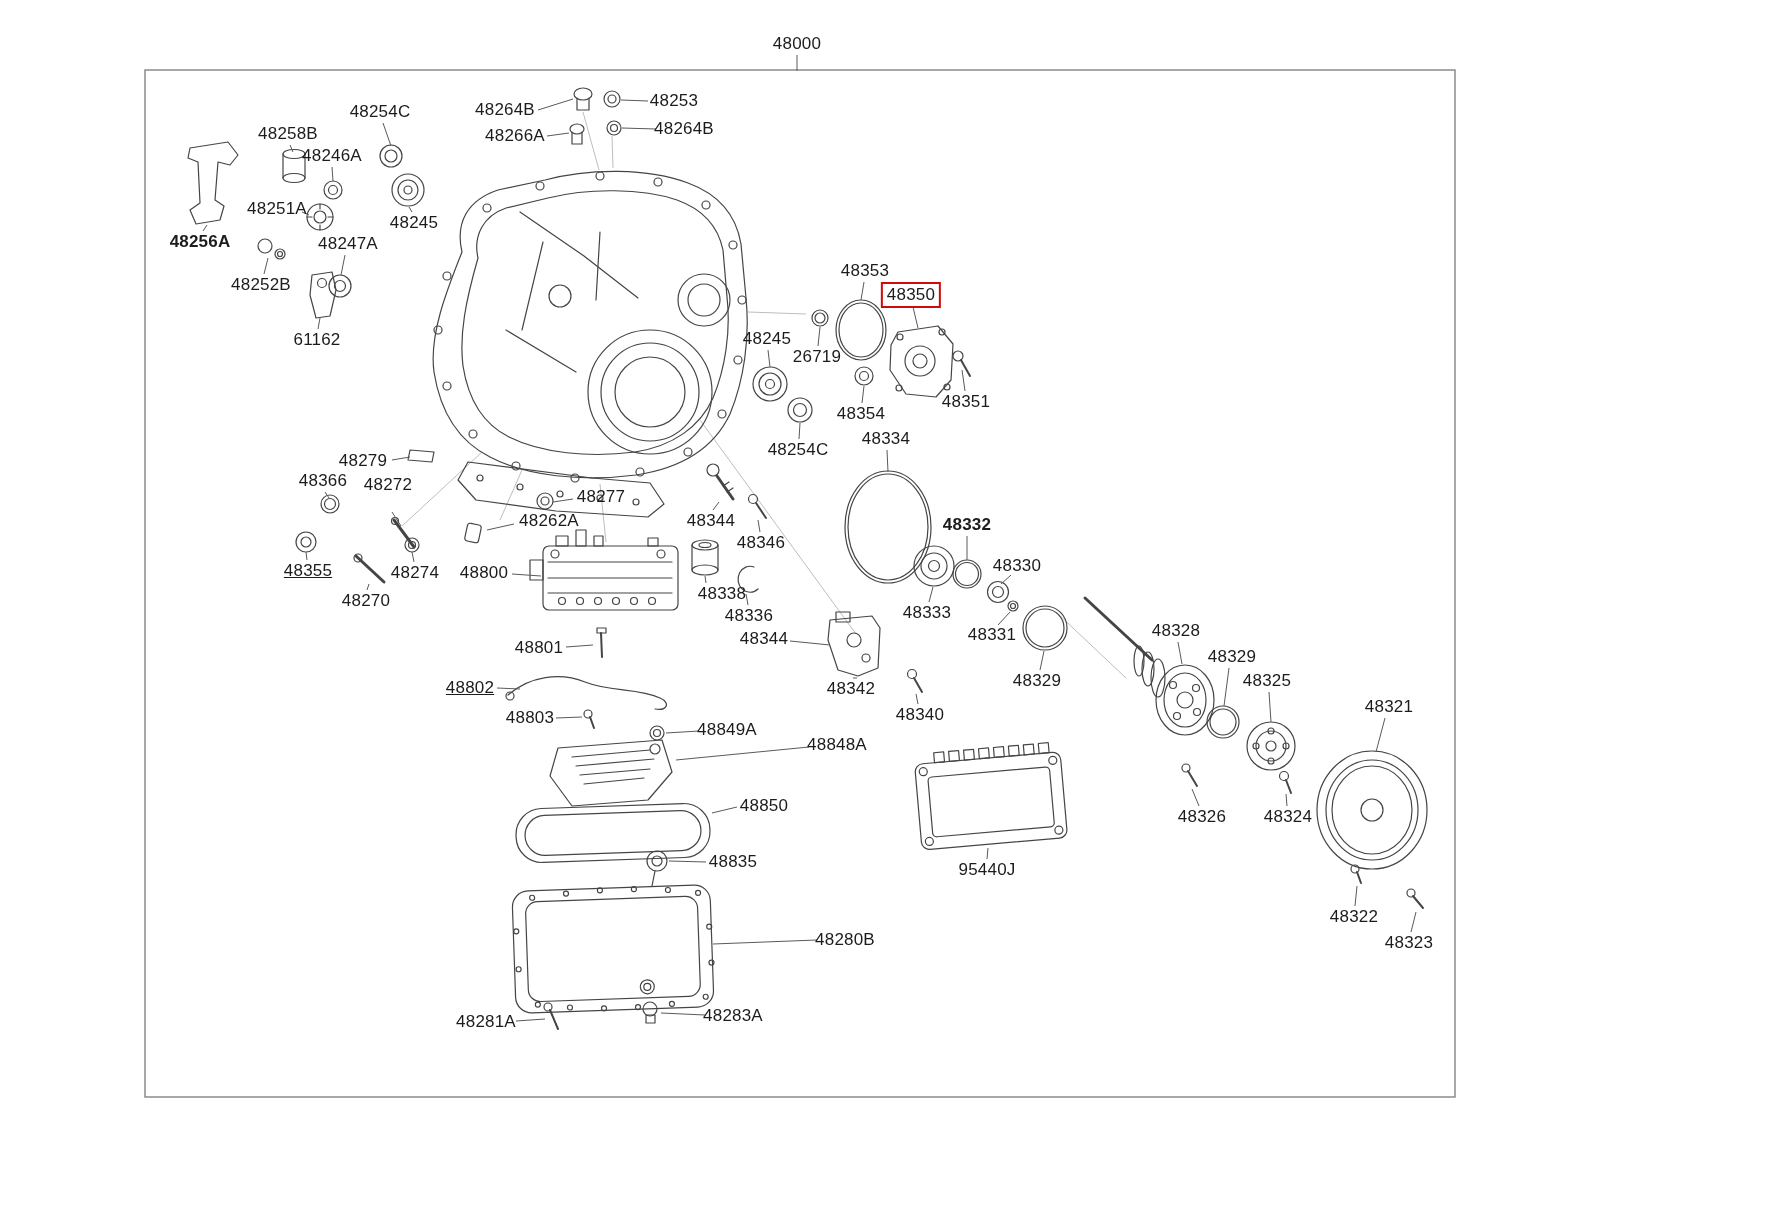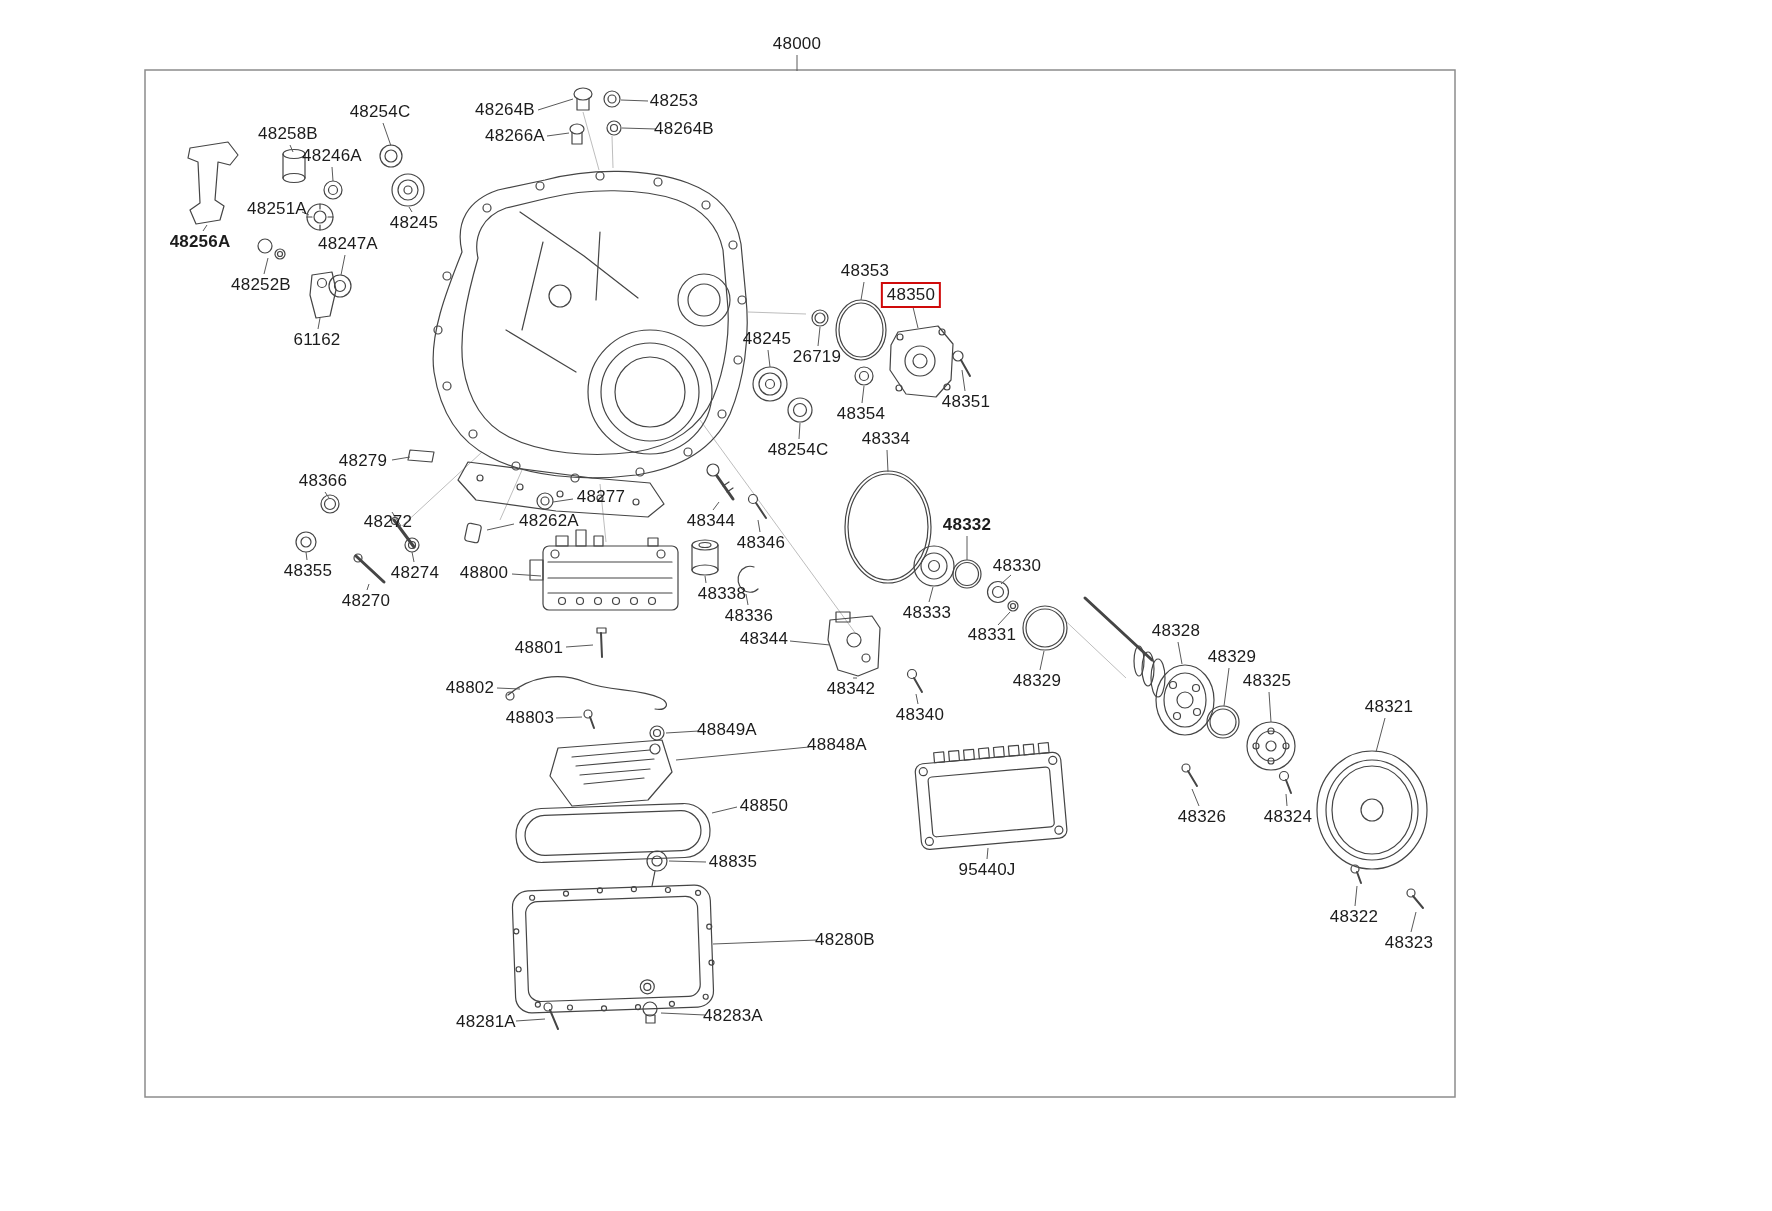--- a/index.html
+++ b/index.html
@@ -498,36 +498,36 @@
       <div class="part-label" style="left: 1176px; top: 631px;">48328</div>
       <div class="part-label" style="left: 1232px; top: 657px;">48329</div>
       <div class="part-label" style="left: 1267px; top: 681px;">48325</div>
       <div class="part-label" style="left: 1389px; top: 707px;">48321</div>
       <div class="part-label" style="left: 1202px; top: 817px;">48326</div>
       <div class="part-label" style="left: 1288px; top: 817px;">48324</div>
       <div class="part-label" style="left: 1354px; top: 917px;">48322</div>
       <div class="part-label" style="left: 1409px; top: 943px;">48323</div>
       <div class="part-label" style="left: 363px; top: 461px;">48279</div>
       <div class="part-label" style="left: 323px; top: 481px;">48366</div>
-      <div class="part-label" style="left: 388px; top: 522px;">48272</div>
+      <div class="part-label" style="left: 388px; top: 485px;">48272</div>
       <div class="part-label" style="left: 601px; top: 497px;">48277</div>
       <div class="part-label" style="left: 549px; top: 521px;">48262A</div>
       <div class="part-label" style="left: 711px; top: 521px;">48344</div>
       <div class="part-label" style="left: 761px; top: 543px;">48346</div>
-      <div class="part-label" style="left: 308px; top: 571px;">48355</div>
+      <div class="part-label" style="left: 308px; top: 571px; text-decoration: underline;">48355</div>
       <div class="part-label" style="left: 415px; top: 573px;">48274</div>
       <div class="part-label" style="left: 484px; top: 573px;">48800</div>
       <div class="part-label" style="left: 706px; top: 594px; margin-left: 16px;">48338</div>
       <div class="part-label" style="left: 749px; top: 616px;">48336</div>
       <div class="part-label" style="left: 366px; top: 601px;">48270</div>
       <div class="part-label" style="left: 764px; top: 639px;">48344</div>
       <div class="part-label" style="left: 851px; top: 689px;">48342</div>
       <div class="part-label" style="left: 920px; top: 715px;">48340</div>
       <div class="part-label" style="left: 539px; top: 648px;">48801</div>
-      <div class="part-label" style="left: 470px; top: 688px;">48802</div>
+      <div class="part-label" style="left: 470px; top: 688px; text-decoration: underline;">48802</div>
       <div class="part-label" style="left: 530px; top: 718px;">48803</div>
       <div class="part-label" style="left: 727px; top: 730px;">48849A</div>
       <div class="part-label" style="left: 837px; top: 745px;">48848A</div>
       <div class="part-label" style="left: 764px; top: 806px;">48850</div>
       <div class="part-label" style="left: 733px; top: 862px;">48835</div>
       <div class="part-label" style="left: 845px; top: 940px;">48280B</div>
       <div class="part-label" style="left: 987px; top: 870px;">95440J</div>
       <div class="part-label" style="left: 486px; top: 1022px;">48281A</div>
       <div class="part-label" style="left: 733px; top: 1016px;">48283A</div>
     </div>

